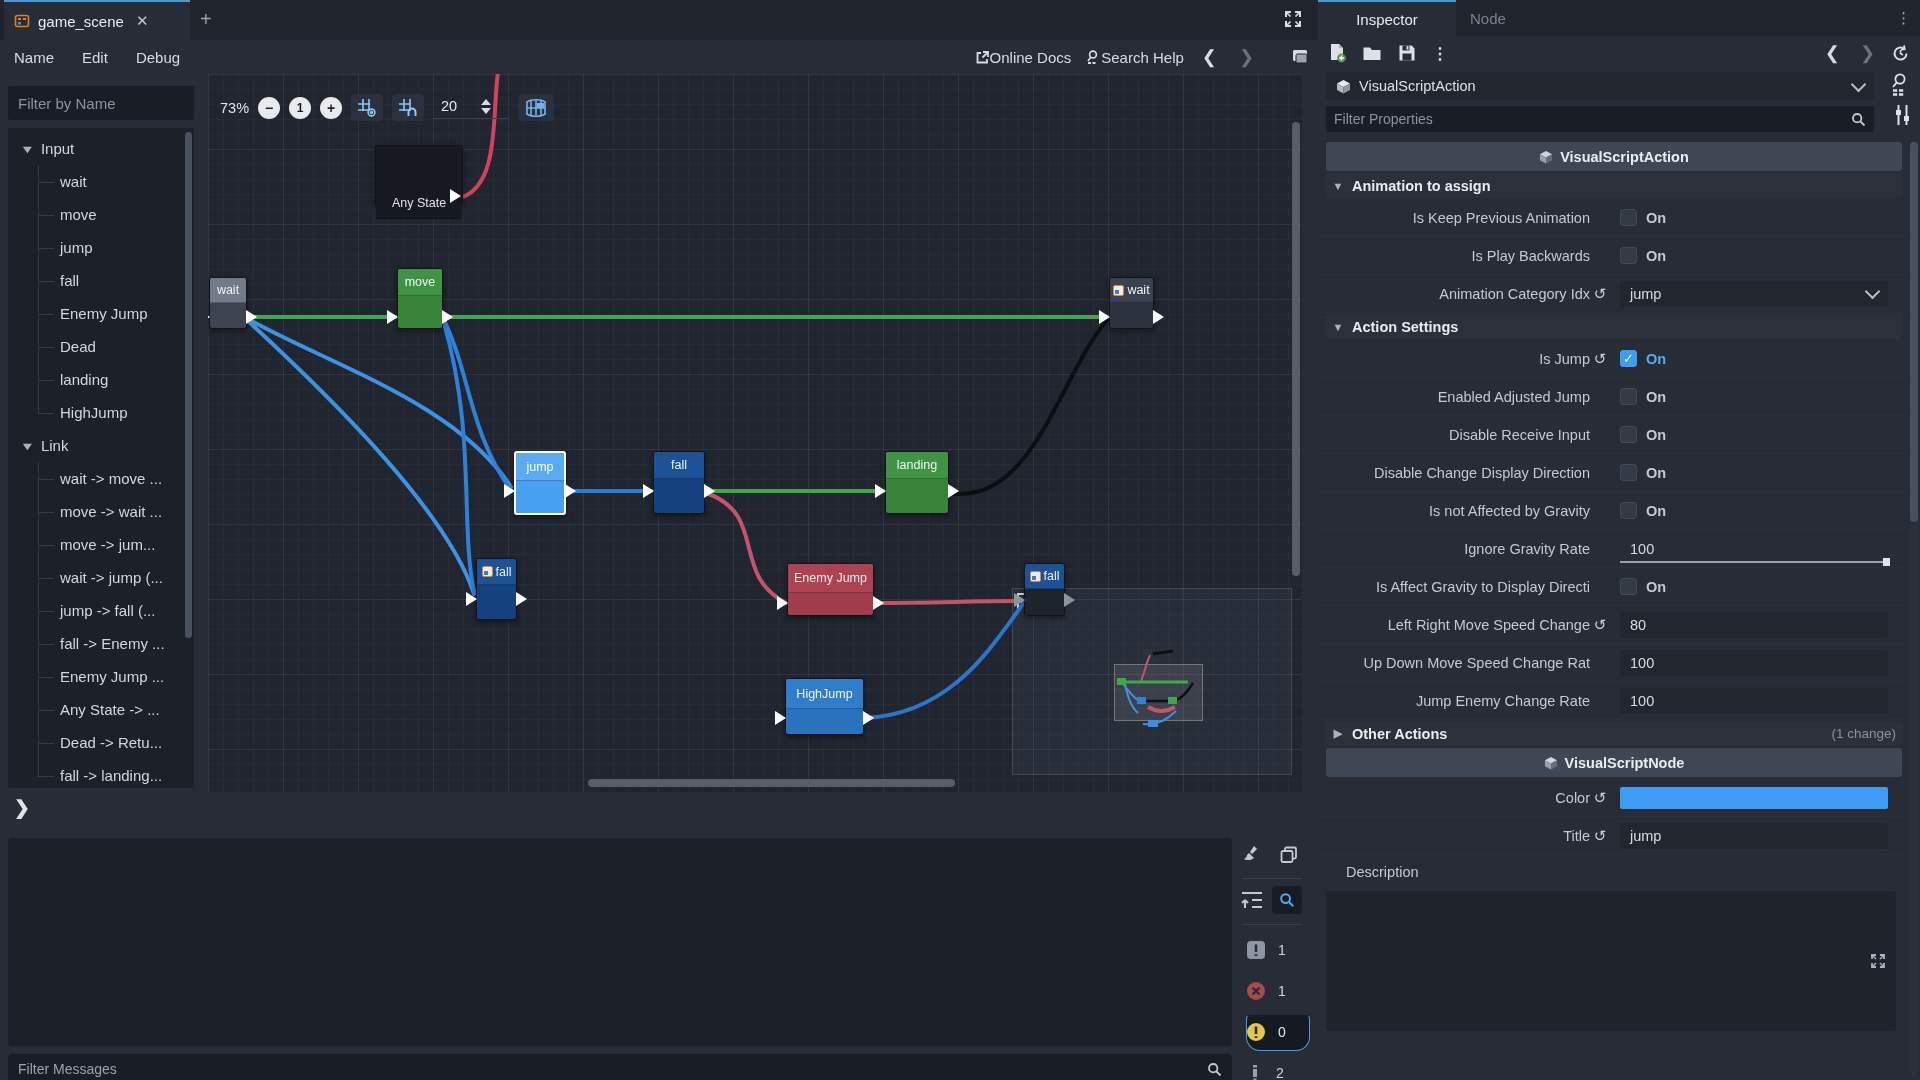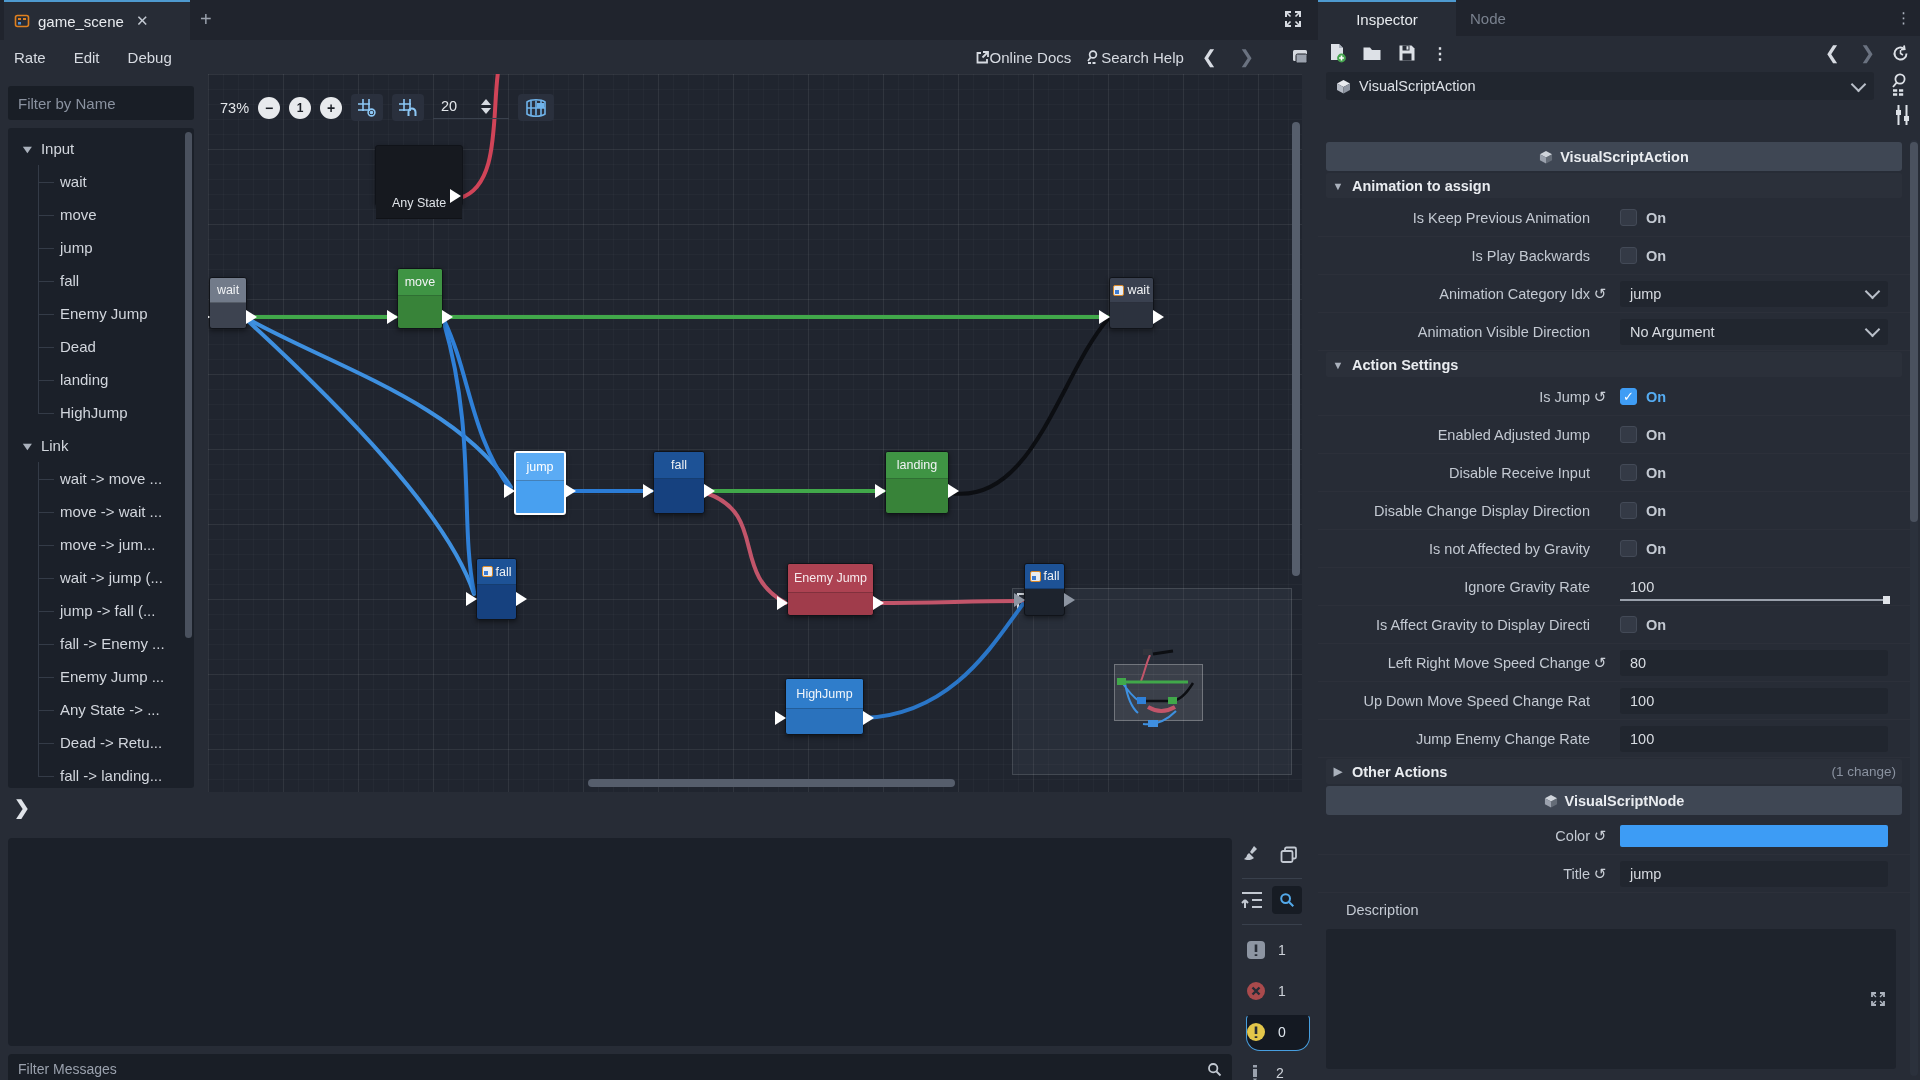--- a/index.html
+++ b/index.html
@@ -125,21 +125,21 @@
     <div class="tab-plus">+</div>
     <div class="fs-btn">
       <svg width="22" height="22" viewBox="0 0 22 22" stroke="#d7dbe2" stroke-width="2" fill="none">
           <path d="M9 4 L4 4 L4 9 M13 4 L18 4 L18 9 M4 13 L4 18 L9 18 M18 13 L18 18 L13 18"></path>
           <path d="M4 4 L8.5 8.5 M18 4 L13.5 8.5 M4 18 L8.5 13.5 M18 18 L13.5 13.5" stroke-width="1.6"></path>
         </svg>
     </div>
   </div>
 
   <div class="menubar">
-    <span class="menu-item">Rate</span>
+    <span class="menu-item">Name</span>
     <span class="menu-item">Edit</span>
     <span class="menu-item">Debug</span>
     <div class="menu-right">
       <span class="help-btn">
         <span class="ic">
             <svg width="15" height="15" viewBox="0 0 15 15" fill="none" stroke="#d7dbe2" stroke-width="1.8">
               <path d="M6 3 H2.5 V12.5 H12 V9"></path>
               <path d="M8 2 H13 V7"></path>
               <path d="M13 2 L7.5 7.5"></path>
             </svg>
@@ -567,20 +567,29 @@
       <span class="name">VisualScriptAction</span>
       <span class="chev-down"></span>
     </div>
     <span class="abs" style="left:572px;top:72px;">
         <svg width="20" height="26" viewBox="0 0 20 26" fill="none" stroke="#dde1e7" stroke-width="1.8">
           <circle cx="10" cy="7" r="4.6"></circle>
           <path d="M6.8 10.4 L3 15"></path>
           <path d="M3 18.5 h4.2 M9 18.5 h4.2 M3 22.5 h4.2 M9 22.5 h4.2" stroke-width="2.4"></path>
         </svg>
       </span>
+    <div class="proprow-filter">
+      <span style="flex:1;">Filter Properties</span>
+      <span class="ic">
+          <svg width="15" height="15" viewBox="0 0 15 15" fill="none" stroke="#c3c9d2" stroke-width="1.8">
+            <circle cx="6.2" cy="6.2" r="4.2"></circle>
+            <path d="M9.5 9.5 L13.5 13.5"></path>
+          </svg>
+        </span>
+    </div>
     <span class="abs" style="left:576px;top:104px;">
         <svg width="17" height="22" viewBox="0 0 17 22" stroke="#dde1e7" stroke-width="2" fill="none">
           <path d="M4.5 1 V21 M12.5 1 V21"></path>
           <rect x="2" y="6" width="5" height="5" fill="#dde1e7" stroke="none"></rect>
           <rect x="10" y="12" width="5" height="5" fill="#dde1e7" stroke="none"></rect>
         </svg>
       </span>
     <div class="insp-list" id="insplist">
         <div class="cat-bar">
           <span class="ic">
@@ -615,30 +624,20 @@
         <div class="prow">
           <span class="plabel">Animation Category Idx</span>
           <span class="revert">↺</span>
           <span class="pedit">
             <span class="field">
               <span style="flex: 1 1 0%;">jump</span>
               <span class="chev-down"></span>
             </span>
           </span>
         </div>
-        <div class="prow">
-          <span class="plabel">Animation Visible Direction</span>
-          <span class="revert"></span>
-          <span class="pedit">
-            <span class="field">
-              <span style="flex: 1 1 0%;">No Argument</span>
-              <span class="chev-down"></span>
-            </span>
-          </span>
-        </div>
         <div class="sec-bar">
           <span class="sec-chev">▼</span>
           <span>Action Settings</span>
         </div>
         <div class="prow">
           <span class="plabel">Is Jump</span>
           <span class="revert">↺</span>
           <span class="pedit">
             <span class="cbox on">✓</span>
             <span class="ontext blue">On</span>

